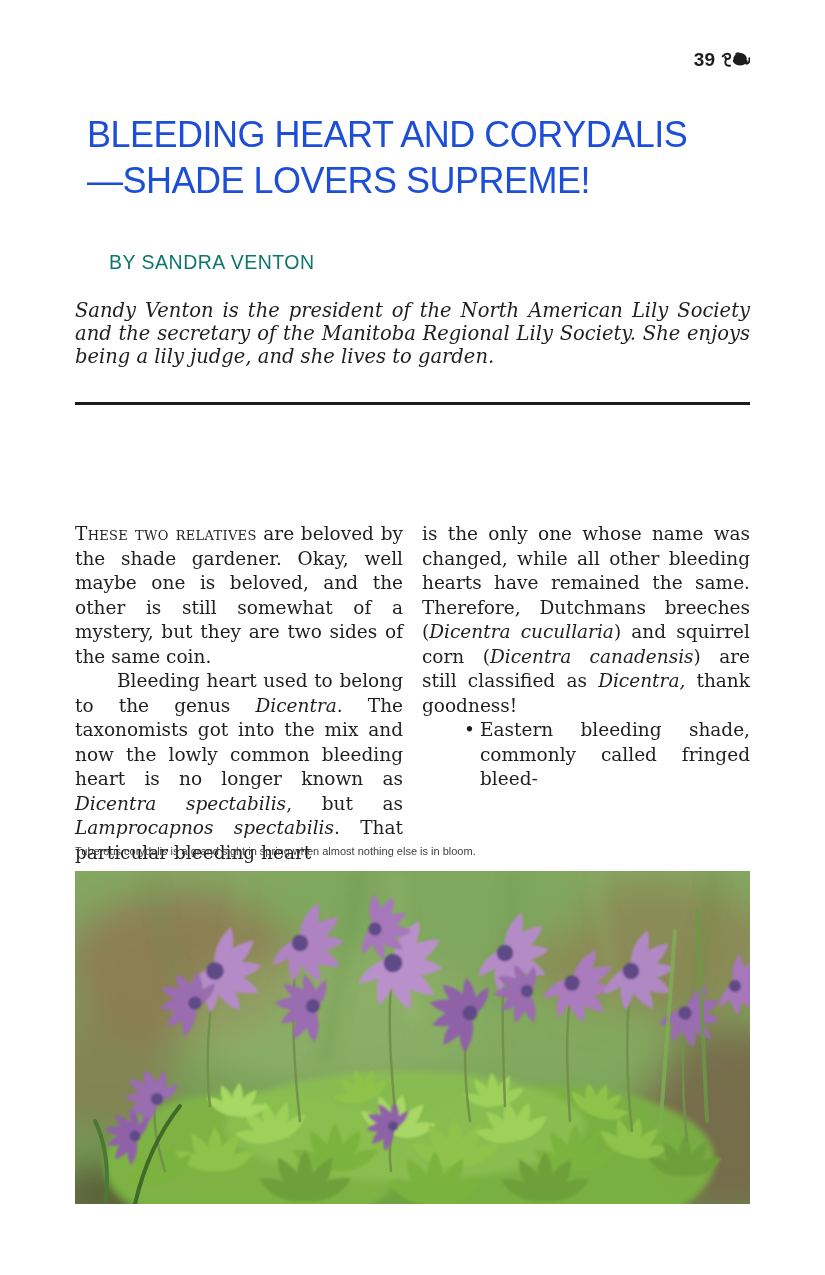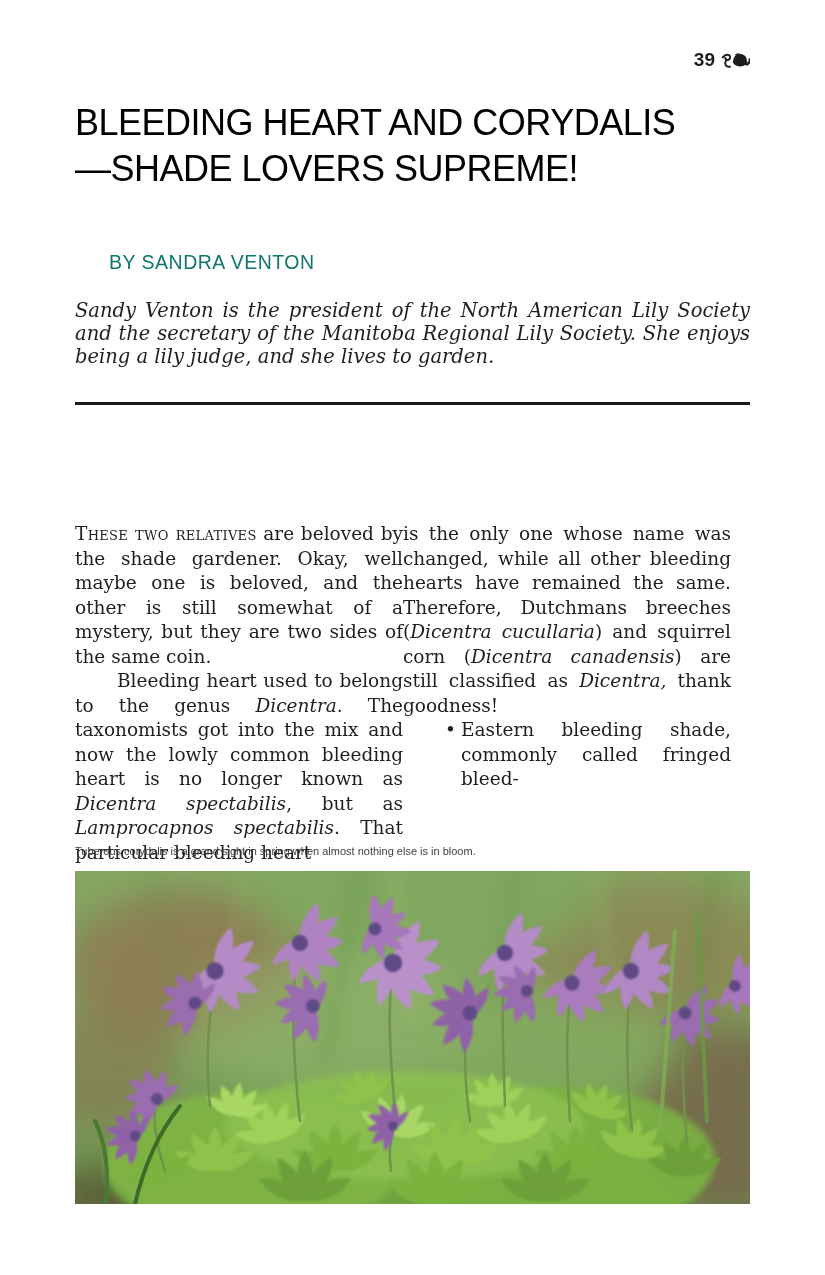--- a/index.html
+++ b/index.html
@@ -3,41 +3,41 @@
 <meta charset="utf-8">
 <style>
   html,body{margin:0;padding:0;background:#ffffff;}
   .page{
     position:relative;width:825px;height:1275px;background:#ffffff;
     margin:0 auto;overflow:hidden;color:#1f1f1f;
     font-family:"Liberation Sans",sans-serif;
   }
   .abs{position:absolute;}
   
-  .folio{top:49px;right:75px;display:flex;align-items:center;gap:5px;}
+  .folio{top:49px;right:75px;display:flex;gap:5px;}
   .folio-num{font-weight:bold;font-size:19px;color:#1c1c1c;}
   .folio-orn svg{display:block;}
   
   .title{
-    left:75px;top:100px;width:690px;margin:0;
+    left:75px;top:100px;width:690px;margin:12px;
     font-size:36px;line-height:46px;font-weight:400;letter-spacing:-0.5px;
-    color:#000000;
+    color:#1d4ed8;
   }
   
   .byline{left:89px;top:251px;font-size:19.5px;letter-spacing:.5px;color:#0f766e;margin-left:20px;}
   
   .bio{
     left:75px;top:299px;width:675px;margin:0;
     font-family:"DejaVu Serif",serif;font-style:italic;
     font-size:19.5px;line-height:23px;text-align:justify;color:#1f1f1f;
   }
   
   .rule{left:75px;top:402px;width:675px;height:3px;background:#1c1c1c;border:none;margin:0;}
   
-  .cols{left:75px;top:522px;width:675px;display:flex;}
+  .cols{left:75px;top:522px;width:675px;display:flex;gap:19px;}
   .col{width:328px;font-family:"DejaVu Serif",serif;font-size:18.5px;line-height:24.5px;color:#1f1f1f;}
   .para{margin:0;text-align:justify;}
   .p-indent{text-indent:42px;}
   .p-bullet{padding-left:58px;text-indent:-16px;}
   .dot{display:inline-block;width:16px;text-indent:0;}
   .seg-italic{font-style:italic;}
   .seg-smallcaps{font-variant:small-caps;letter-spacing:.3px;}
   
   .caption{left:75px;top:845px;font-size:11px;color:#404040;}
   .photo{left:75px;top:871px;width:675px;height:333px;overflow:hidden;}

